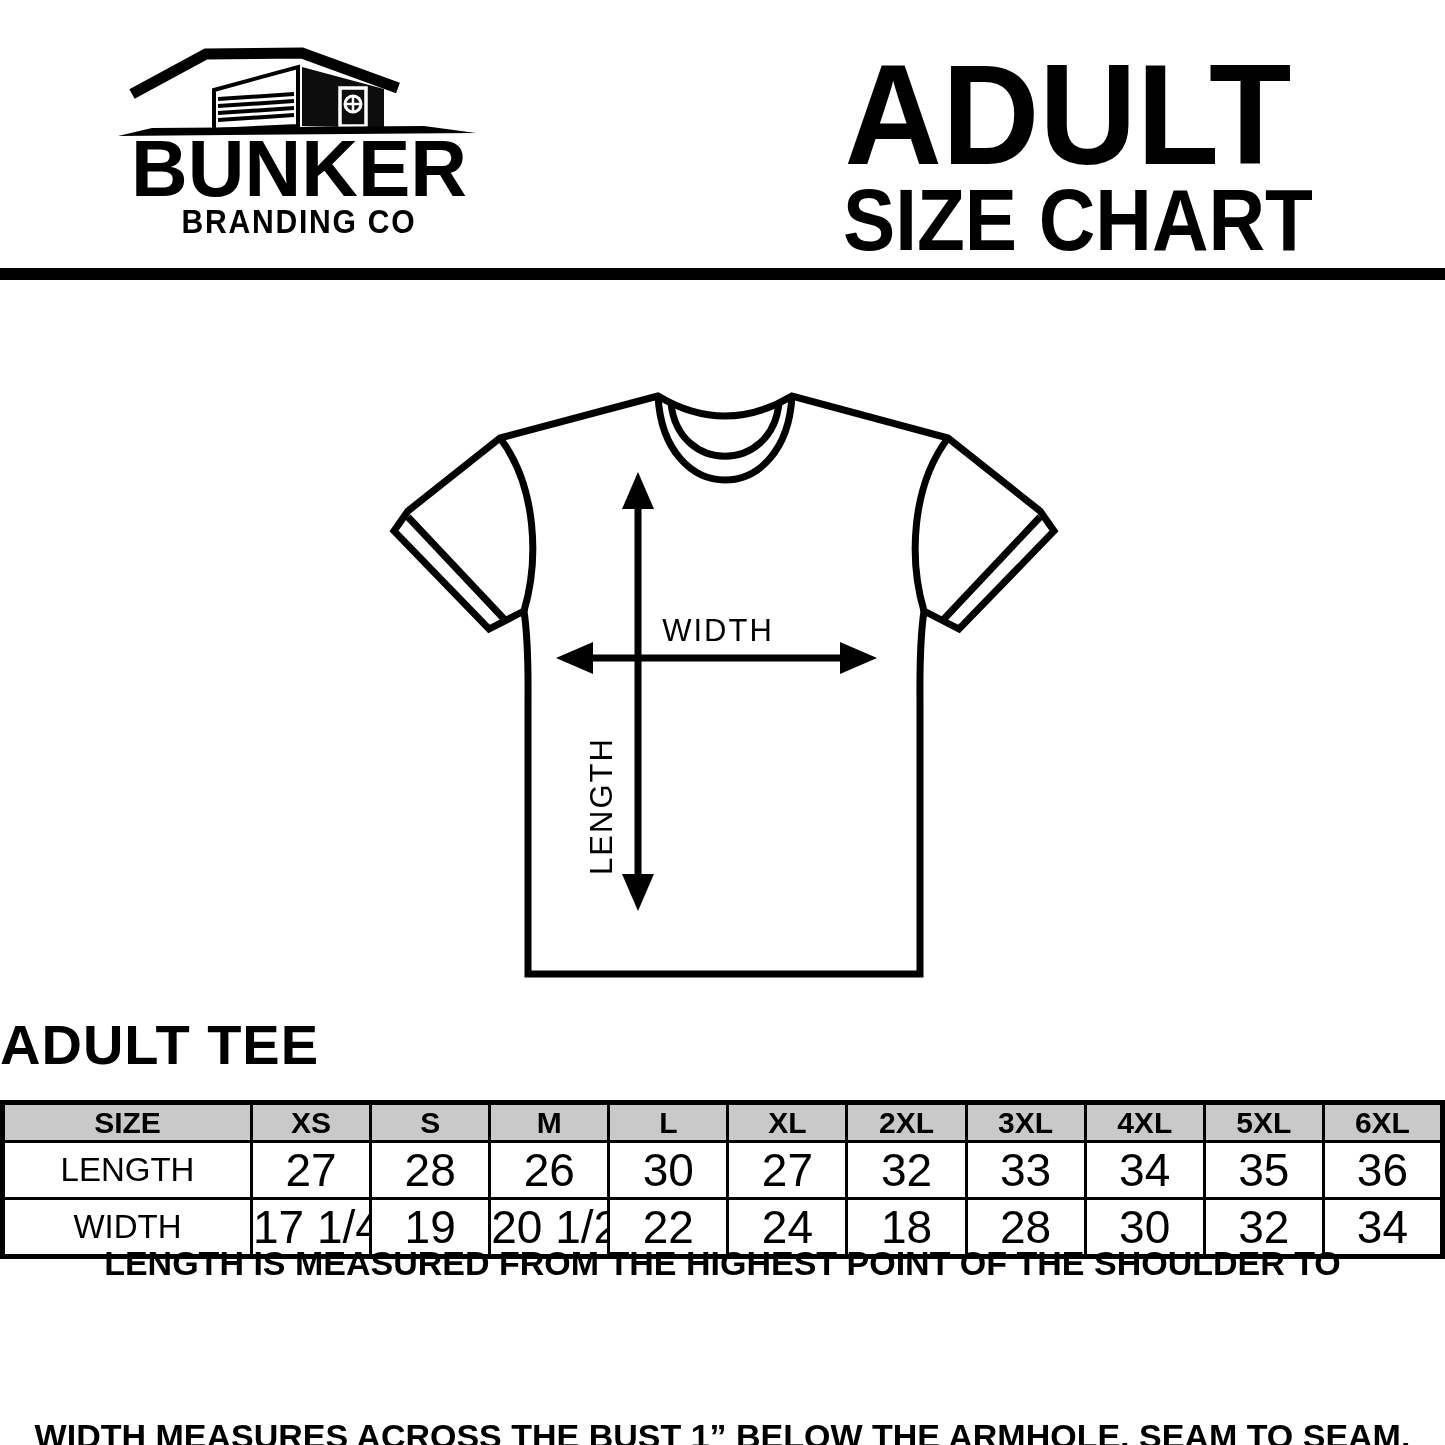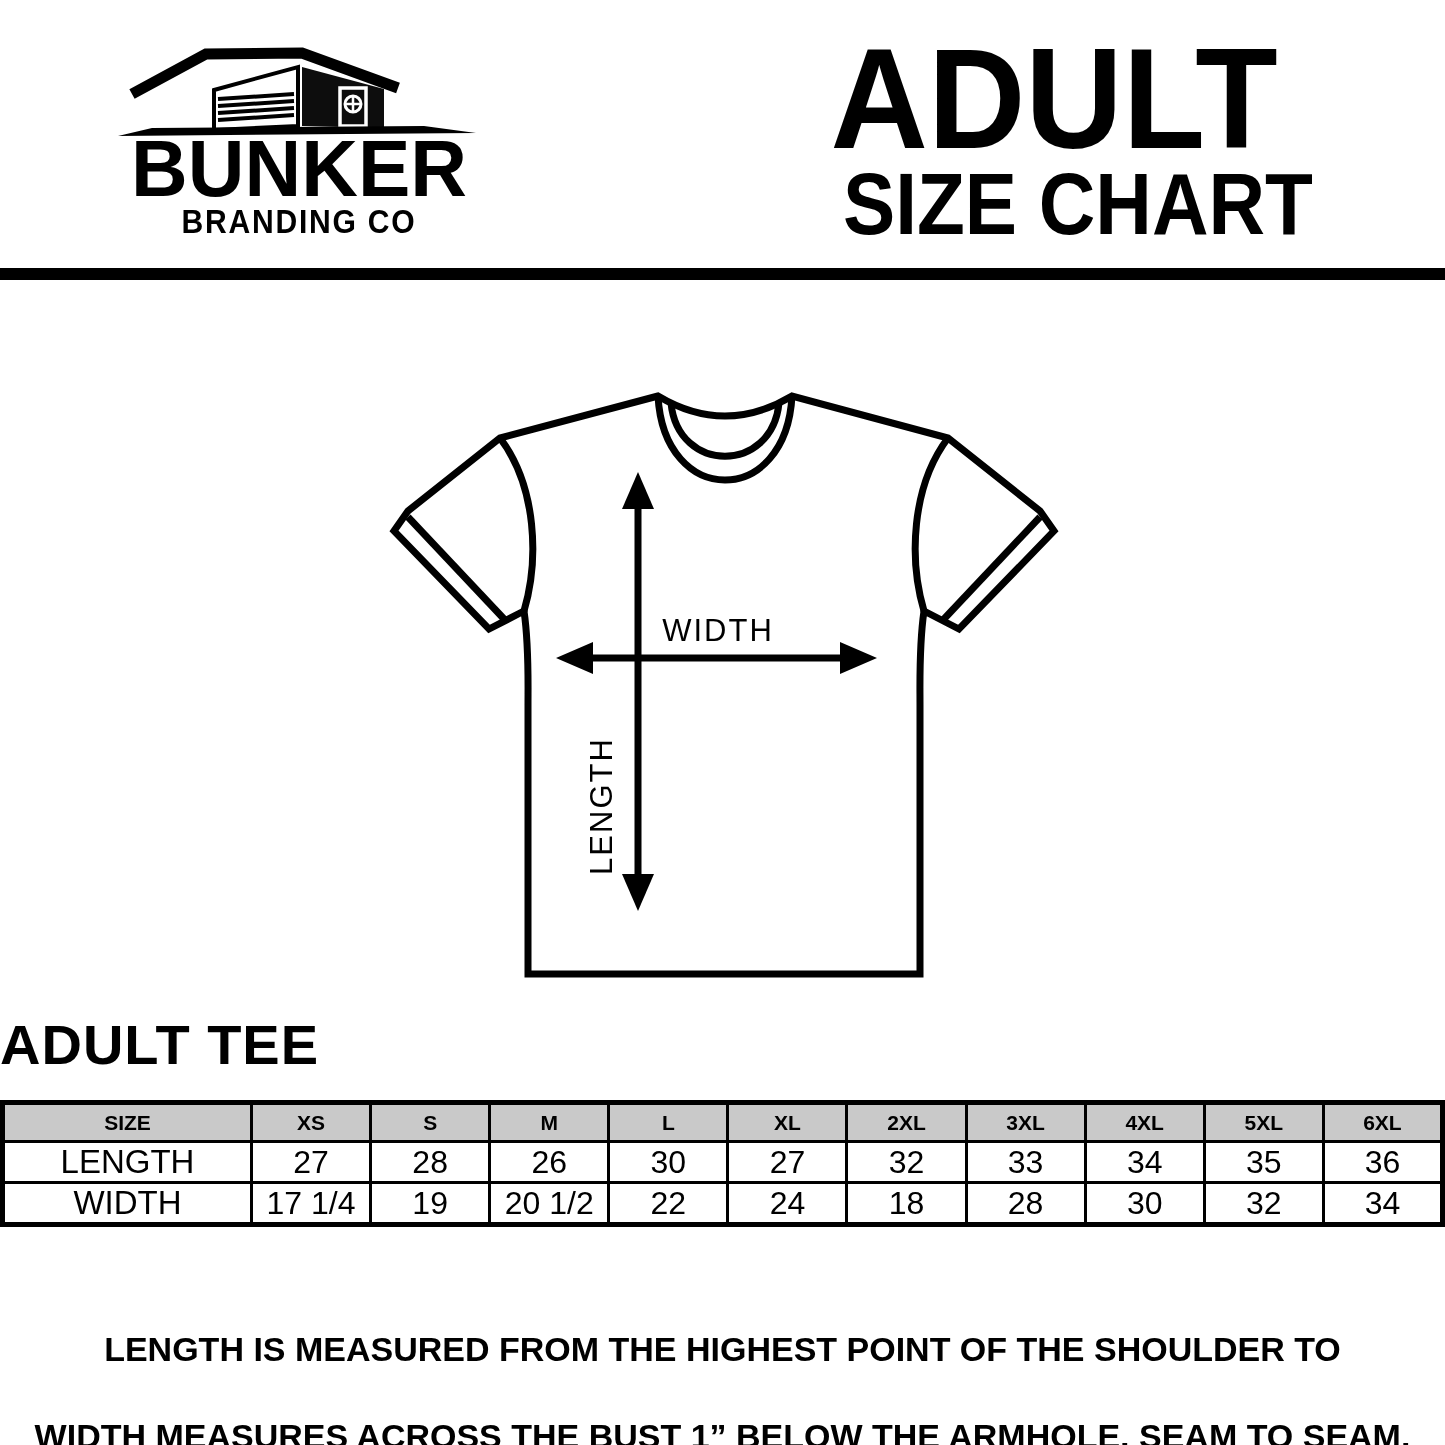--- a/index.html
+++ b/index.html
@@ -14,22 +14,22 @@
     background:var(--background);
     font-family:"Liberation Sans","DejaVu Sans",sans-serif;
     color:var(--ink);
     overflow:hidden;
   }
   
   .logo-svg{position:absolute;left:118px;top:46px;width:362px;height:202px;}
   .logo-brand{font-weight:bold;font-size:80px;fill:var(--ink);}
   .logo-sub{font-weight:bold;font-size:34px;fill:var(--ink);letter-spacing:2px;}
   .title-block{
-    position:absolute;left:818px;top:28px;width:500px;
-    line-height:1;
+    position:absolute;left:818px;top:44px;width:500px;
+    text-align:center;line-height:1;
   }
   .title-main{
     font-size:142px;font-weight:bold;letter-spacing:0px;
     transform:scaleX(0.95);transform-origin:center;
     white-space:nowrap;
   }
   .title-sub{
     font-size:87px;font-weight:bold;margin-top:-10px;
     transform:scaleX(0.90);transform-origin:center;
     white-space:nowrap;
@@ -54,31 +54,31 @@
   }
   table.size-table col.size-col{width:249px;}
   table.size-table th,
   table.size-table td{
     border:3px solid var(--ink);
     text-align:center;vertical-align:middle;
     height:39px;overflow:hidden;white-space:nowrap;
   }
   table.size-table th{
     background:var(--table-header-bg);
-    font-size:21px;font-weight:bold;
-  }
-  table.size-table td{font-size:32px;font-weight:normal;background:#ffffff;}
+    font-size:30px;font-weight:bold;
+  }
+  table.size-table td{font-size:46px;font-weight:normal;background:#ffffff;}
   table.size-table td.row-label{font-size:33px;}
   
   .note{
     position:absolute;left:0;width:1445px;text-align:center;
     font-size:34px;font-weight:bold;line-height:38px;
     letter-spacing:0px;
   }
-  .note-length{top:1330px;}
+  .note-length{top:1244px;}
   .note-width{top:1417px;}
 </style>
 </head>
 <body>
 
 <svg class="logo-svg" viewBox="0 0 362 202" aria-hidden="true">
 
   <g>
     <path d="M14,48 L88,8 L184,7 L280,42" stroke="#000" stroke-width="11" fill="none"></path>
     <polygon points="96,44 180,21 180,80 96,84" fill="#ffffff" stroke="#000" stroke-width="4"></polygon>

